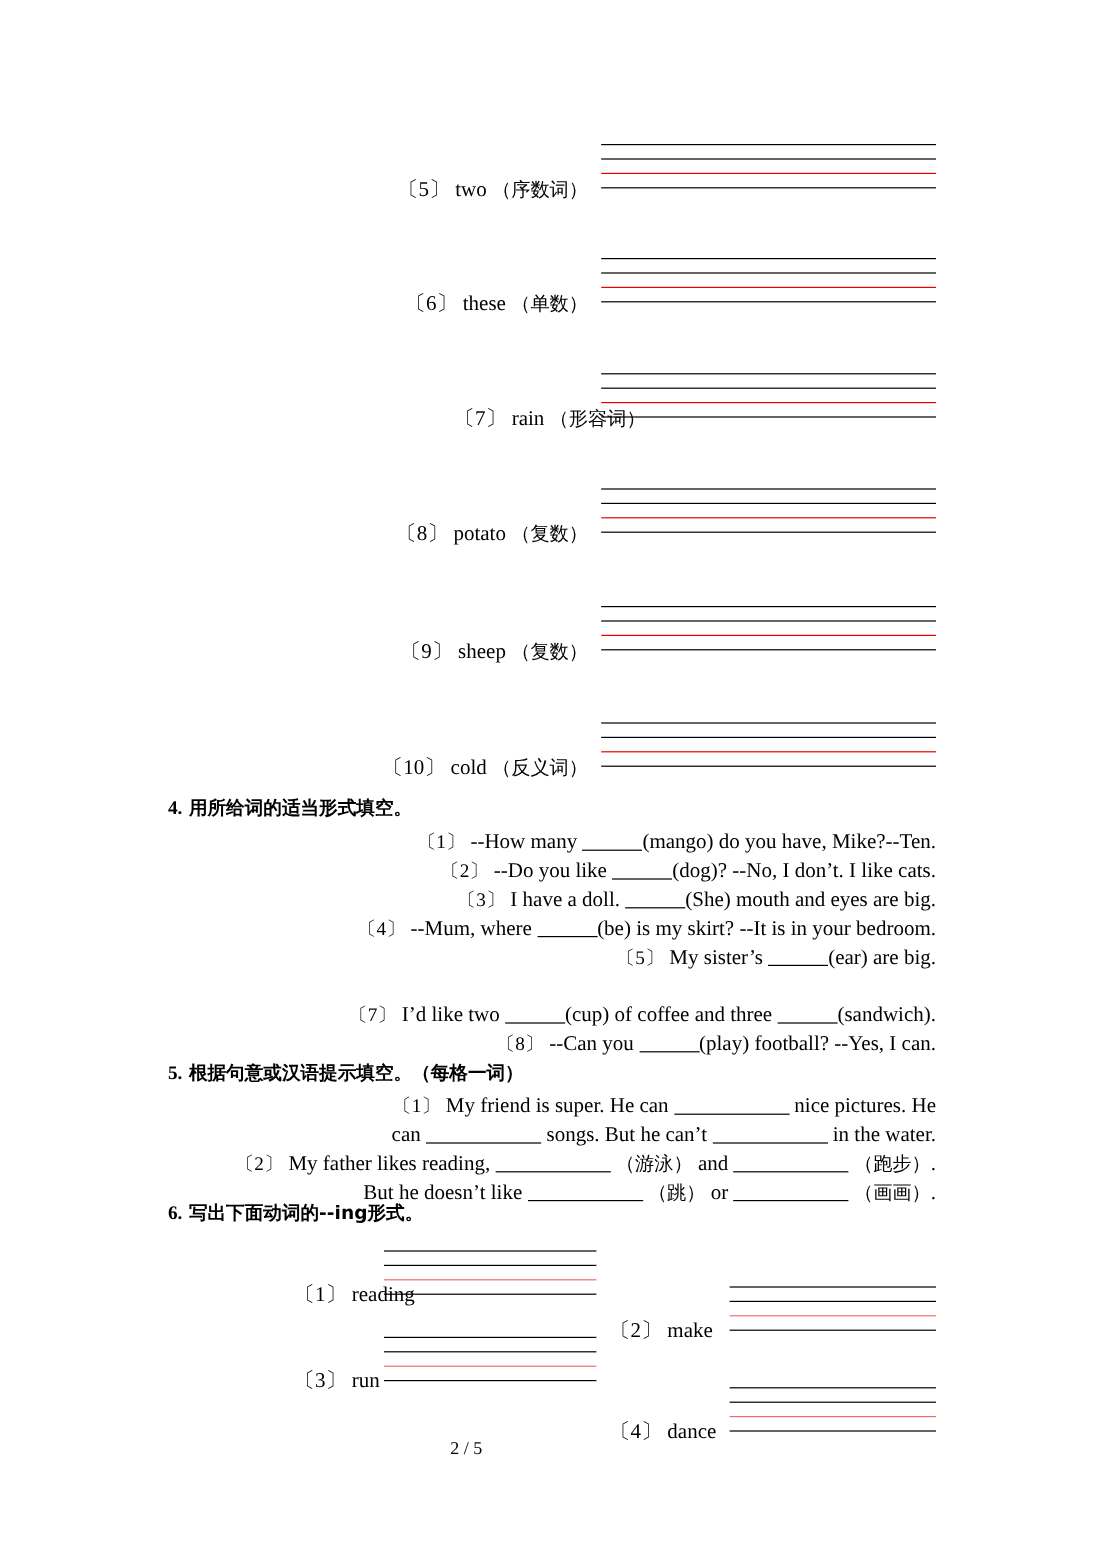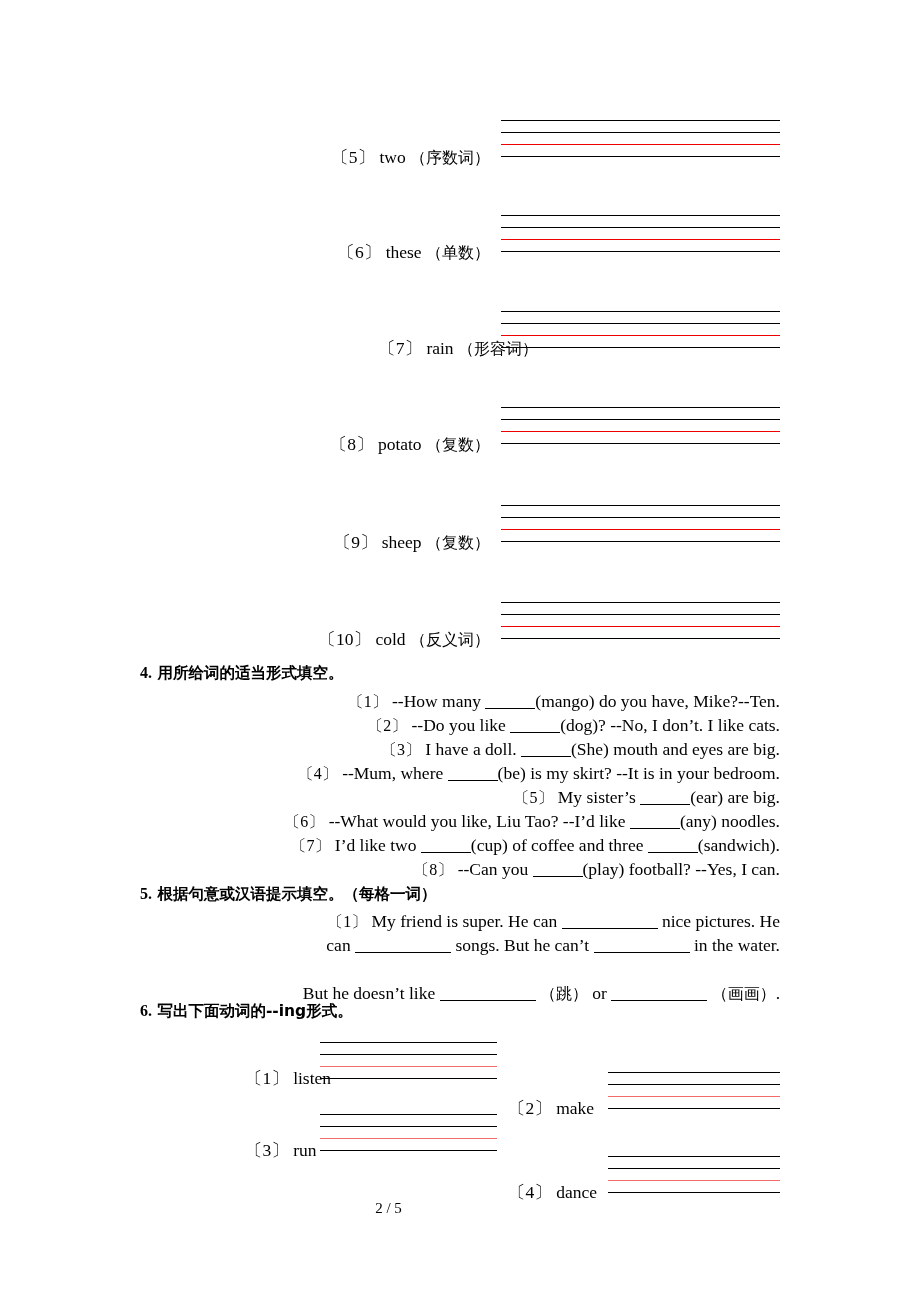--- a/index.html
+++ b/index.html
@@ -249,25 +249,20 @@
     <span>--Mum, where</span>
     <span class="blank-s"></span><span>(be) is my skirt? --It is in your bedroom.</span>
   </div>
 
   <div class="q-line" style="top:786px;">
     <span class="idx">〔5〕</span>
     <span>My sister’s</span>
     <span class="blank-s"></span><span>(ear) are big.</span>
   </div>
 
-  <div class="q-line" style="top:810px;">
-    <span class="idx">〔6〕</span>
-    <span>--What would you like, Liu Tao? --I’d like</span>
-    <span class="blank-s"></span><span>(any) noodles.</span>
-  </div>
 
   <div class="q-line" style="top:834px;">
     <span class="idx">〔7〕</span>
     <span>I’d like two</span>
     <span class="blank-s"></span><span>(cup) of coffee and three</span>
     <span class="blank-s"></span><span>(sandwich).</span>
   </div>
 
   <div class="q-line" style="top:858px;">
     <span class="idx">〔8〕</span>
@@ -285,34 +280,43 @@
   </div>
 
   <div class="q-line" style="top:934px;">
     <span>can</span>
     <span class="blank-m"></span>
     <span>songs. But he can’t</span>
     <span class="blank-m"></span>
     <span>in the water.</span>
   </div>
 
+  <div class="q-line" style="top:958px;">
+    <span class="idx">〔2〕</span>
+    <span>My father likes reading,</span>
+    <span class="blank-m"></span>
+    <span class="cn">（游泳）</span>
+    <span>and</span>
+    <span class="blank-m"></span>
+    <span class="cn">（跑步）</span><span>.</span>
+  </div>
 
   <div class="q-line" style="top:982px;">
     <span>But he doesn’t like</span>
     <span class="blank-m"></span>
     <span class="cn">（跳）</span>
     <span>or</span>
     <span class="blank-m"></span>
     <span class="cn">（画画）</span><span>.</span>
   </div>
 
   <div class="sec-head" style="top:1001px;"><span class="num">6.</span> <span>写出下面动词的--ing形式。</span></div>
 
   <div class="ing-item col1" style="top:1030px;">
-    <div class="ing-label"><span>〔1〕</span> <span>listen</span></div>
+    <div class="ing-label"><span>〔1〕</span> <span>reading</span></div>
     <div class="ing-lines">
         <i class="l1"></i>
         <i class="l2"></i>
         <i class="l3"></i>
         <i class="l4"></i>
       </div>
   </div>
 
   <div class="ing-item col2" style="top:1060px;text-align:center;">
     <div class="ing-label"><span>〔2〕</span> <span>make</span></div>

